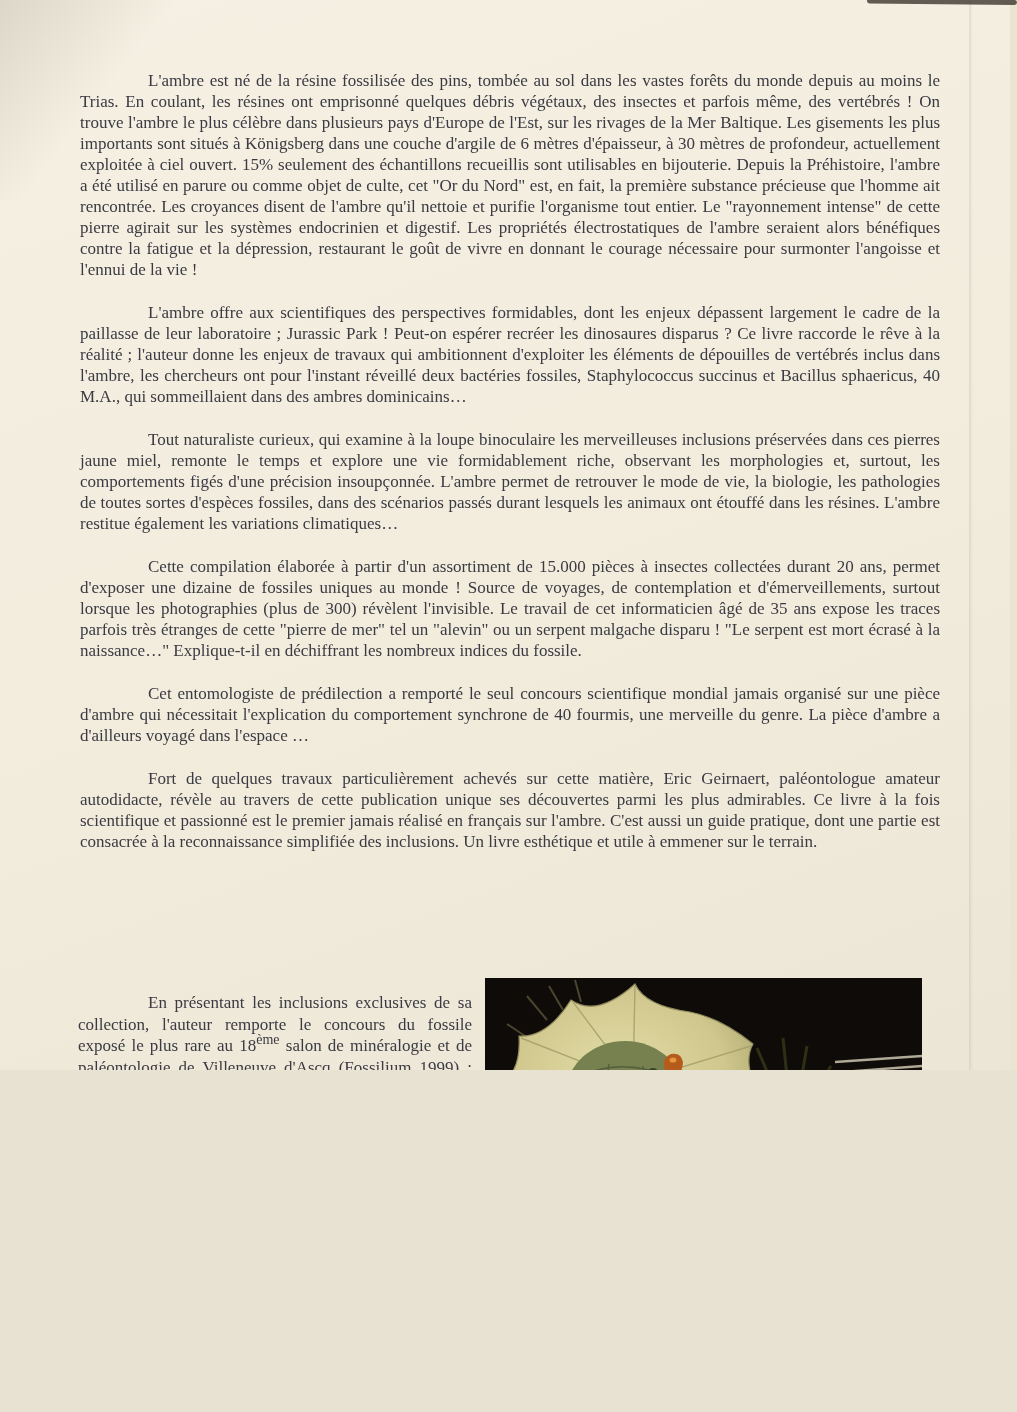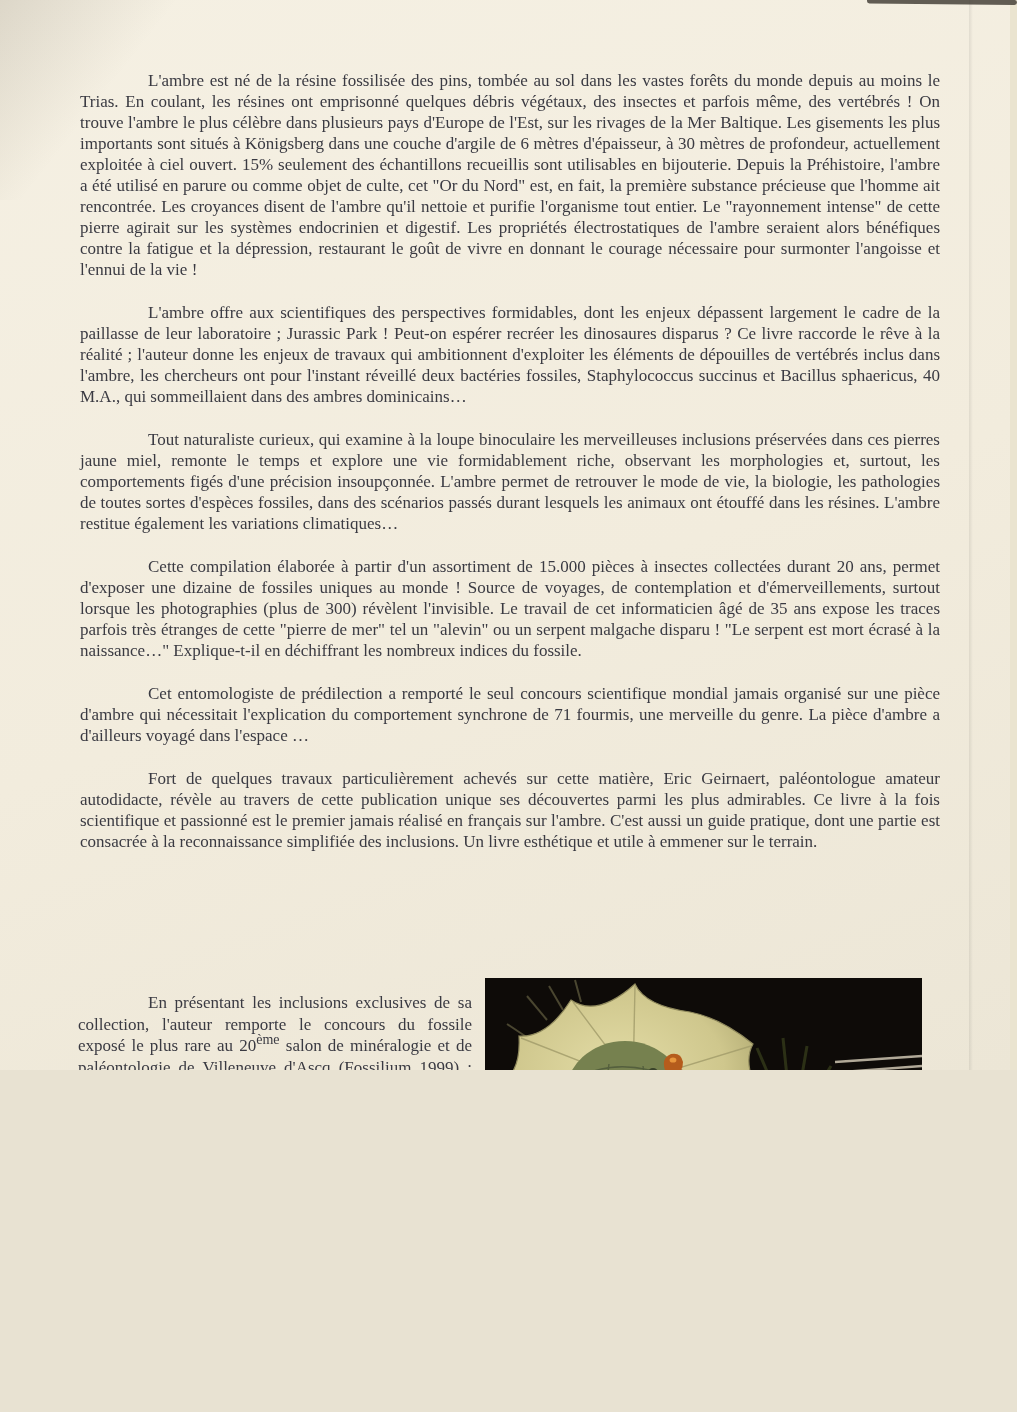--- a/index.html
+++ b/index.html
@@ -58,26 +58,26 @@
   <div class="edge-right"></div>
   <div class="mark-top-right"></div>
   <div class="strip-bottom"></div>
   <div class="spine-bit"></div>
 
   <div class="main-text">
     <p>L'ambre est né de la résine fossilisée des pins, tombée au sol dans les vastes forêts du monde depuis au moins le Trias. En coulant, les résines ont emprisonné quelques débris végétaux, des insectes et parfois même, des vertébrés ! On trouve l'ambre le plus célèbre dans plusieurs pays d'Europe de l'Est, sur les rivages de la Mer Baltique. Les gisements les plus importants sont situés à Königsberg dans une couche d'argile de 6 mètres d'épaisseur, à 30 mètres de profondeur, actuellement exploitée à ciel ouvert. 15% seulement des échantillons recueillis sont utilisables en bijouterie. Depuis la Préhistoire, l'ambre a été utilisé en parure ou comme objet de culte, cet "Or du Nord" est, en fait, la première substance précieuse que l'homme ait rencontrée. Les croyances disent de l'ambre qu'il nettoie et purifie l'organisme tout entier. Le "rayonnement intense" de cette pierre agirait sur les systèmes endocrinien et digestif. Les propriétés électrostatiques de l'ambre seraient alors bénéfiques contre la fatigue et la dépression, restaurant le goût de vivre en donnant le courage nécessaire pour surmonter l'angoisse et l'ennui de la vie !</p>
     <p>L'ambre offre aux scientifiques des perspectives formidables, dont les enjeux dépassent largement le cadre de la paillasse de leur laboratoire ; Jurassic Park ! Peut-on espérer recréer les dinosaures disparus ? Ce livre raccorde le rêve à la réalité ; l'auteur donne les enjeux de travaux qui ambitionnent d'exploiter les éléments de dépouilles de vertébrés inclus dans l'ambre, les chercheurs ont pour l'instant réveillé deux bactéries fossiles, Staphylococcus succinus et Bacillus sphaericus, 40 M.A., qui sommeillaient dans des ambres dominicains…</p>
     <p>Tout naturaliste curieux, qui examine à la loupe binoculaire les merveilleuses inclusions préservées dans ces pierres jaune miel, remonte le temps et explore une vie formidablement riche, observant les morphologies et, surtout, les comportements figés d'une précision insoupçonnée. L'ambre permet de retrouver le mode de vie, la biologie, les pathologies de toutes sortes d'espèces fossiles, dans des scénarios passés durant lesquels les animaux ont étouffé dans les résines. L'ambre restitue également les variations climatiques…</p>
     <p>Cette compilation élaborée à partir d'un assortiment de 15.000 pièces à insectes collectées durant 20 ans, permet d'exposer une dizaine de fossiles uniques au monde ! Source de voyages, de contemplation et d'émerveillements, surtout lorsque les photographies (plus de 300) révèlent l'invisible. Le travail de cet informaticien âgé de 35 ans expose les traces parfois très étranges de cette "pierre de mer" tel un "alevin" ou un serpent malgache disparu ! "Le serpent est mort écrasé à la naissance…" Explique-t-il en déchiffrant les nombreux indices du fossile.</p>
-    <p>Cet entomologiste de prédilection a remporté le seul concours scientifique mondial jamais organisé sur une pièce d'ambre qui nécessitait l'explication du comportement synchrone de 71 fourmis, une merveille du genre. La pièce d'ambre a d'ailleurs voyagé dans l'espace …</p>
+    <p>Cet entomologiste de prédilection a remporté le seul concours scientifique mondial jamais organisé sur une pièce d'ambre qui nécessitait l'explication du comportement synchrone de 40 fourmis, une merveille du genre. La pièce d'ambre a d'ailleurs voyagé dans l'espace …</p>
     <p>Fort de quelques travaux particulièrement achevés sur cette matière, Eric Geirnaert, paléontologue amateur autodidacte, révèle au travers de cette publication unique ses découvertes parmi les plus admirables. Ce livre à la fois scientifique et passionné est le premier jamais réalisé en français sur l'ambre. C'est aussi un guide pratique, dont une partie est consacrée à la reconnaissance simplifiée des inclusions. Un livre esthétique et utile à emmener sur le terrain.</p>
   </div>
 
   <div class="side-note">
-    <p><span>En présentant les inclusions exclusives de sa collection, l'auteur remporte le concours du fossile exposé le plus rare au 20</span><sup>ème</sup><span> salon de minéralogie et de paléontologie de Villeneuve d'Ascq (Fossilium 1999) ; une manifestation qui a vu naître cet auteur autodidacte amoureux des insectes.</span></p>
+    <p><span>En présentant les inclusions exclusives de sa collection, l'auteur remporte le concours du fossile exposé le plus rare au 18</span><sup>ème</sup><span> salon de minéralogie et de paléontologie de Villeneuve d'Ascq (Fossilium 1999) ; une manifestation qui a vu naître cet auteur autodidacte amoureux des insectes.</span></p>
   </div>
 
   <div class="photo">
     <svg viewBox="0 0 437 347" xmlns="http://www.w3.org/2000/svg">
       <defs>
         <radialGradient id="frillG" cx="0.45" cy="0.45" r="0.7">
           <stop offset="0" stop-color="#e3dca6"></stop>
             <stop offset="0.6" stop-color="#cfc78d"></stop>
             <stop offset="1" stop-color="#a39d66"></stop>
         </radialGradient>

